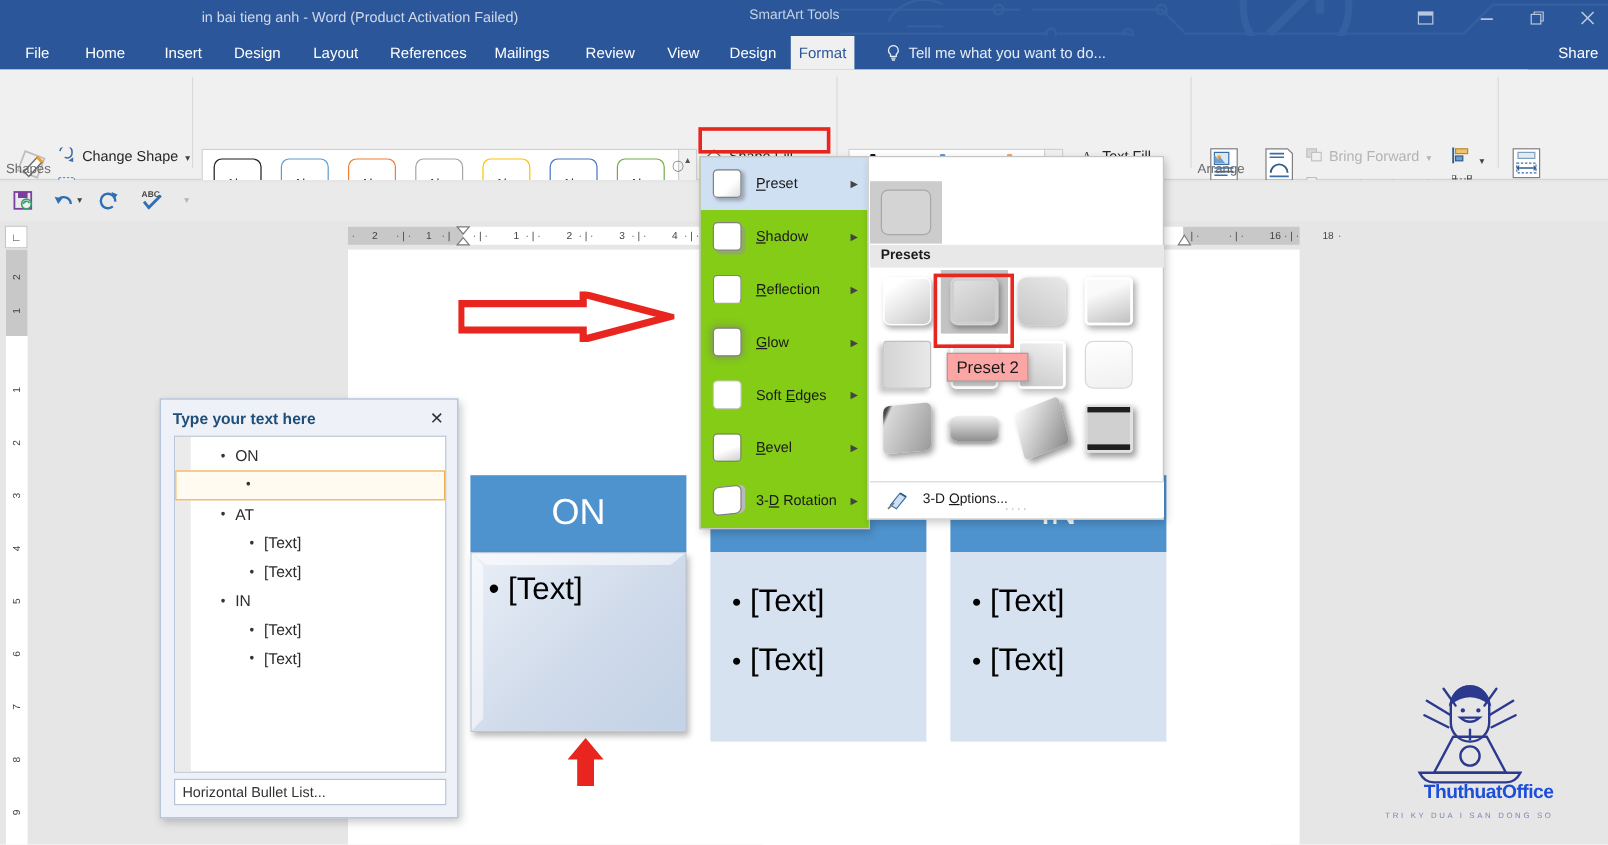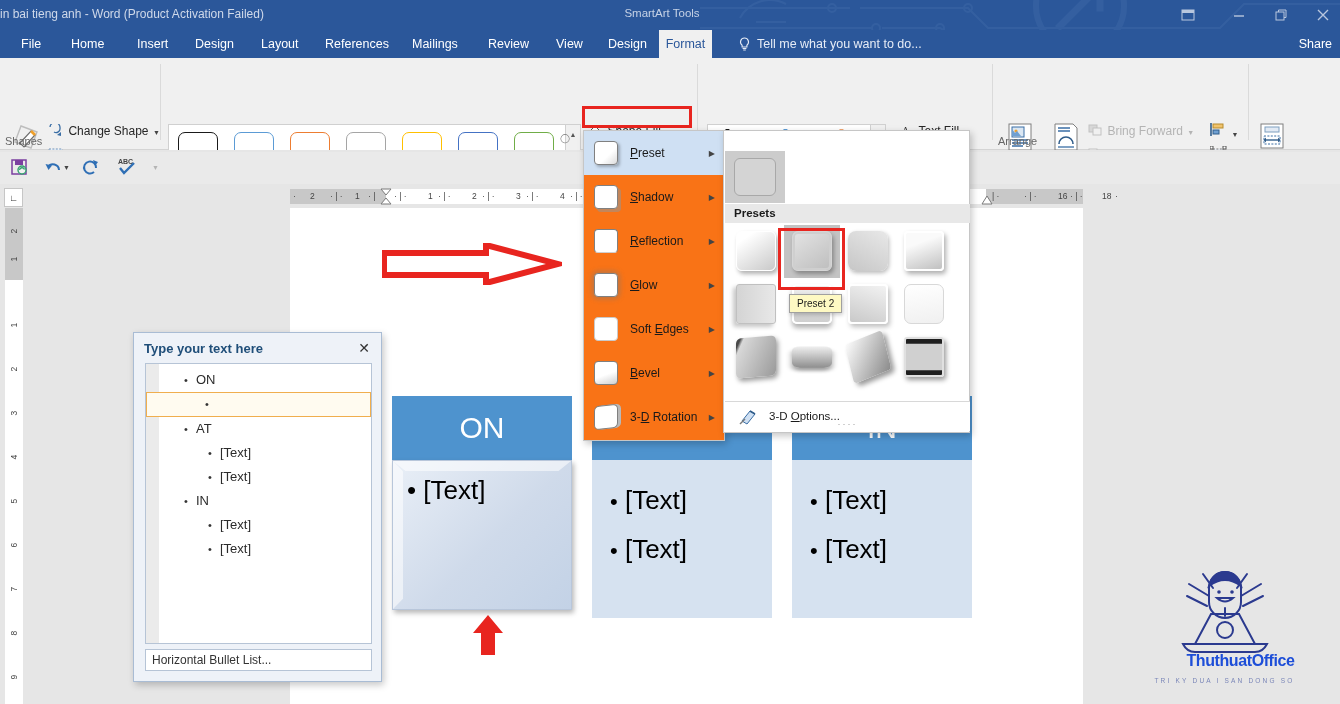--- a/index.html
+++ b/index.html
@@ -11,21 +11,21 @@
   }
   #app { position: relative; width: 1340px; height: 704px; }
 
   
   .titlebar {
     position: absolute; top: 0; left: 0; width: 1340px; height: 30px;
     background: #2b579a; overflow: hidden;
   }
   .titlebar .circuit { position: absolute; top: -6px; left: 700px; opacity: .55; }
   .title-text {
-    position: absolute; top: 7px; left: 0; width: 600px; 
+    position: absolute; top: 7px; left: 0; width: 600px; text-align: center;
     color: #cfd9ea; font-size: 12px; white-space: nowrap;
   }
   .ctx-label {
     position: absolute; top: 7px; left: 600px; width: 124px; text-align: center;
     color: #c6d2e6; font-size: 11.5px; white-space: nowrap;
   }
   .win-btns { position: absolute; top: 8px; right: 10px; display: flex; gap: 28px; align-items: center; }
   .win-btn { width: 14px; height: 14px; color: #b9c7de; position: relative; }
   .ribbon-display { position: absolute; top: 8px; right: 145px; width: 14px; height: 14px; }
 
@@ -168,21 +168,21 @@
   .tp-row.sel { background: #fffbf0; border: 1px solid #f0ae4e; height: 25px; line-height: 23px; }
   .tp-layout {
     position: absolute; bottom: 10px; left: 11px; width: 227px; height: 22px;
     background: #fff; border: 1px solid #b6c4d6;
     font-size: 12px; color: #333; line-height: 20px; padding-left: 6px; white-space: nowrap;
   }
 
   
   .fx-menu {
     position: absolute; left: 583px; top: 130px; width: 142px; height: 311px;
-    background: #f97316; border: 1px solid #c6c6c6; box-shadow: 2px 3px 7px rgba(0,0,0,.22);
+    background: #84cc16; border: 1px solid #c6c6c6; box-shadow: 2px 3px 7px rgba(0,0,0,.22);
   }
   .fx-item {
     position: relative; height: 44px; display: flex; align-items: center;
   }
   .fx-item.hl { background: #cfe0f3; }
   .fx-icon {
     position: absolute; left: 10px; top: 10px; width: 24px; height: 24px;
     background: #fff; border: 1.5px solid #808080; border-radius: 4px;
   }
   .fx-label { position: absolute; left: 46px; font-size: 12px; color: #1a1a1a; white-space: nowrap; }
@@ -204,22 +204,22 @@
   }
   .pm-none .sw {
     position: absolute; left: 9px; top: 7px; width: 42px; height: 38px;
     background: #d4d4d4; border: 1px solid #a8a8a8; border-radius: 6px;
   }
   .pm-cell { position: absolute; width: 56px; height: 53px; }
   .pm-sw {
     position: absolute; left: 8px; top: 6px; width: 40px; height: 40px; border-radius: 6px;
   }
   .tooltip {
-    position: absolute; background: #fef9c3; border: 1px solid #a0a0a0;
-    font-size: 10px; color: #1a1a1a; padding: 3px 7px; white-space: nowrap;
+    position: absolute; background: #fca5a5; border: 1px solid #a0a0a0;
+    font-size: 14px; color: #1a1a1a; padding: 3px 7px; white-space: nowrap;
     box-shadow: 1px 2px 4px rgba(0,0,0,.2);
   }
   .pm-foot {
     position: absolute; left: 1px; bottom: 1px; width: 245px; height: 30px;
     border-top: 1px solid #d8d8d8; background: #fff;
   }
   .pm-foot-label { position: absolute; left: 44px; top: 8px; font-size: 11.5px; color: #1a1a1a; }
   .grip { position: absolute; bottom: 2px; left: 50%; transform: translateX(-50%); font-size: 9px; color: #999; letter-spacing: 2px; }
 
   

